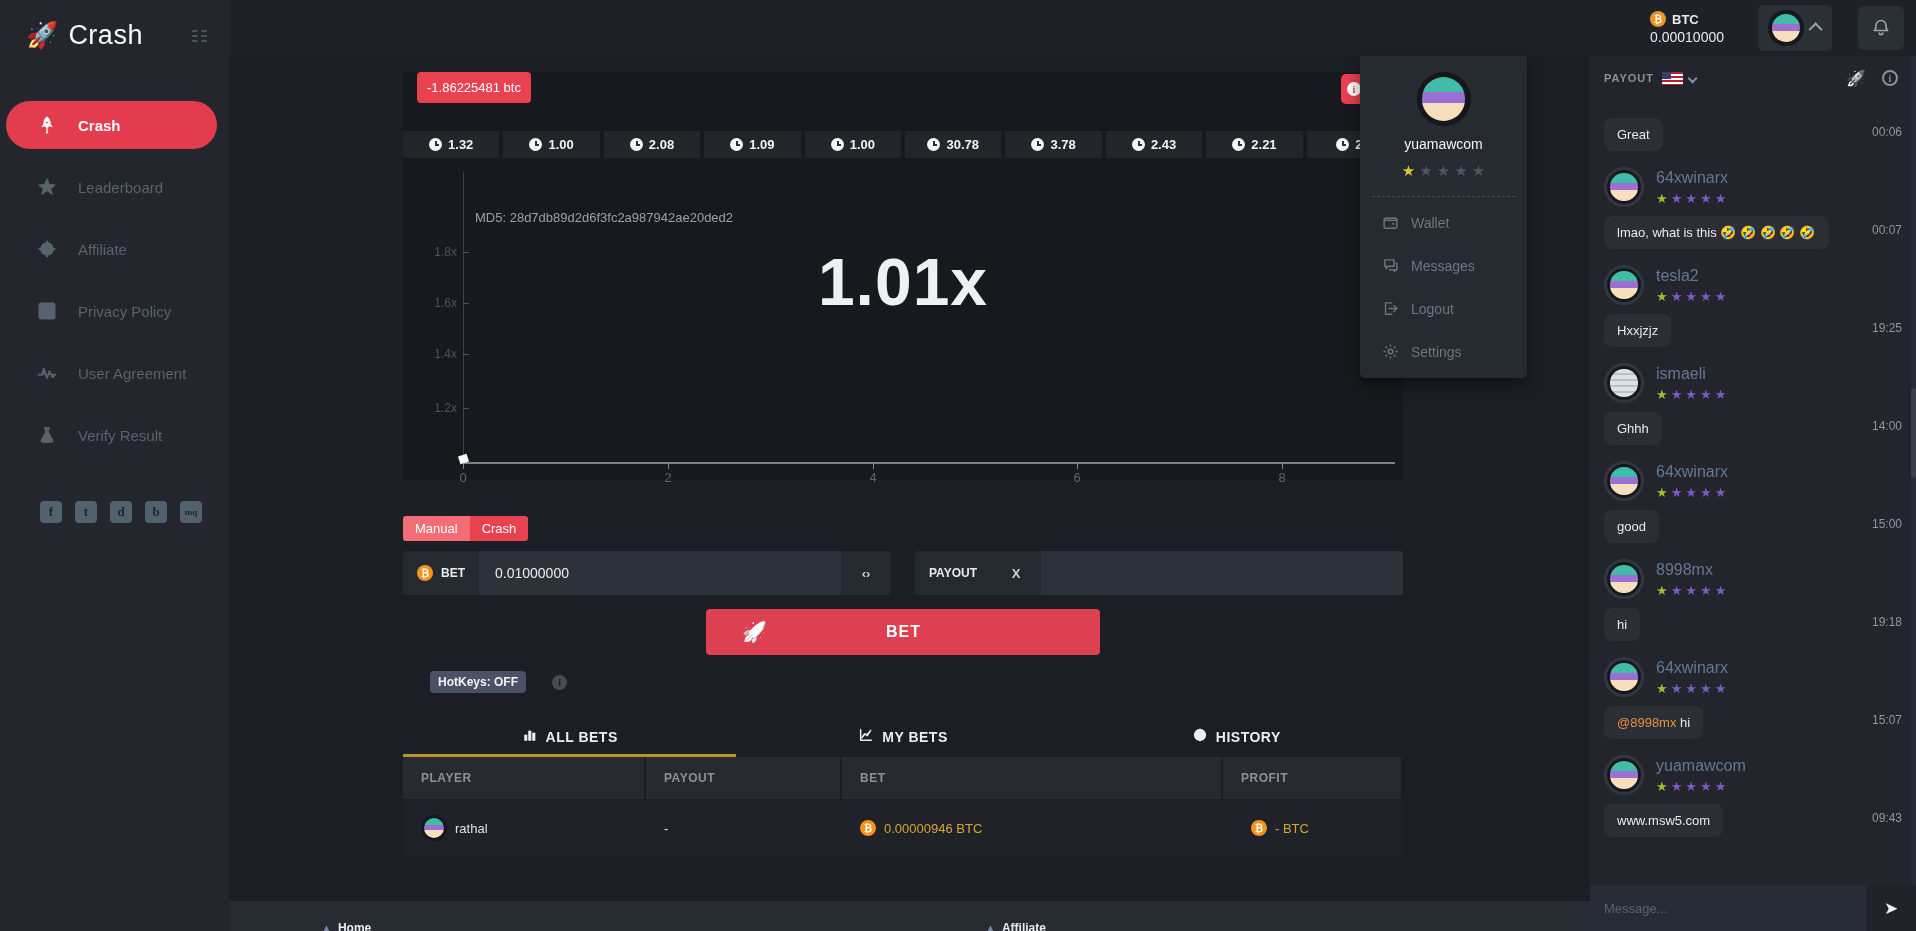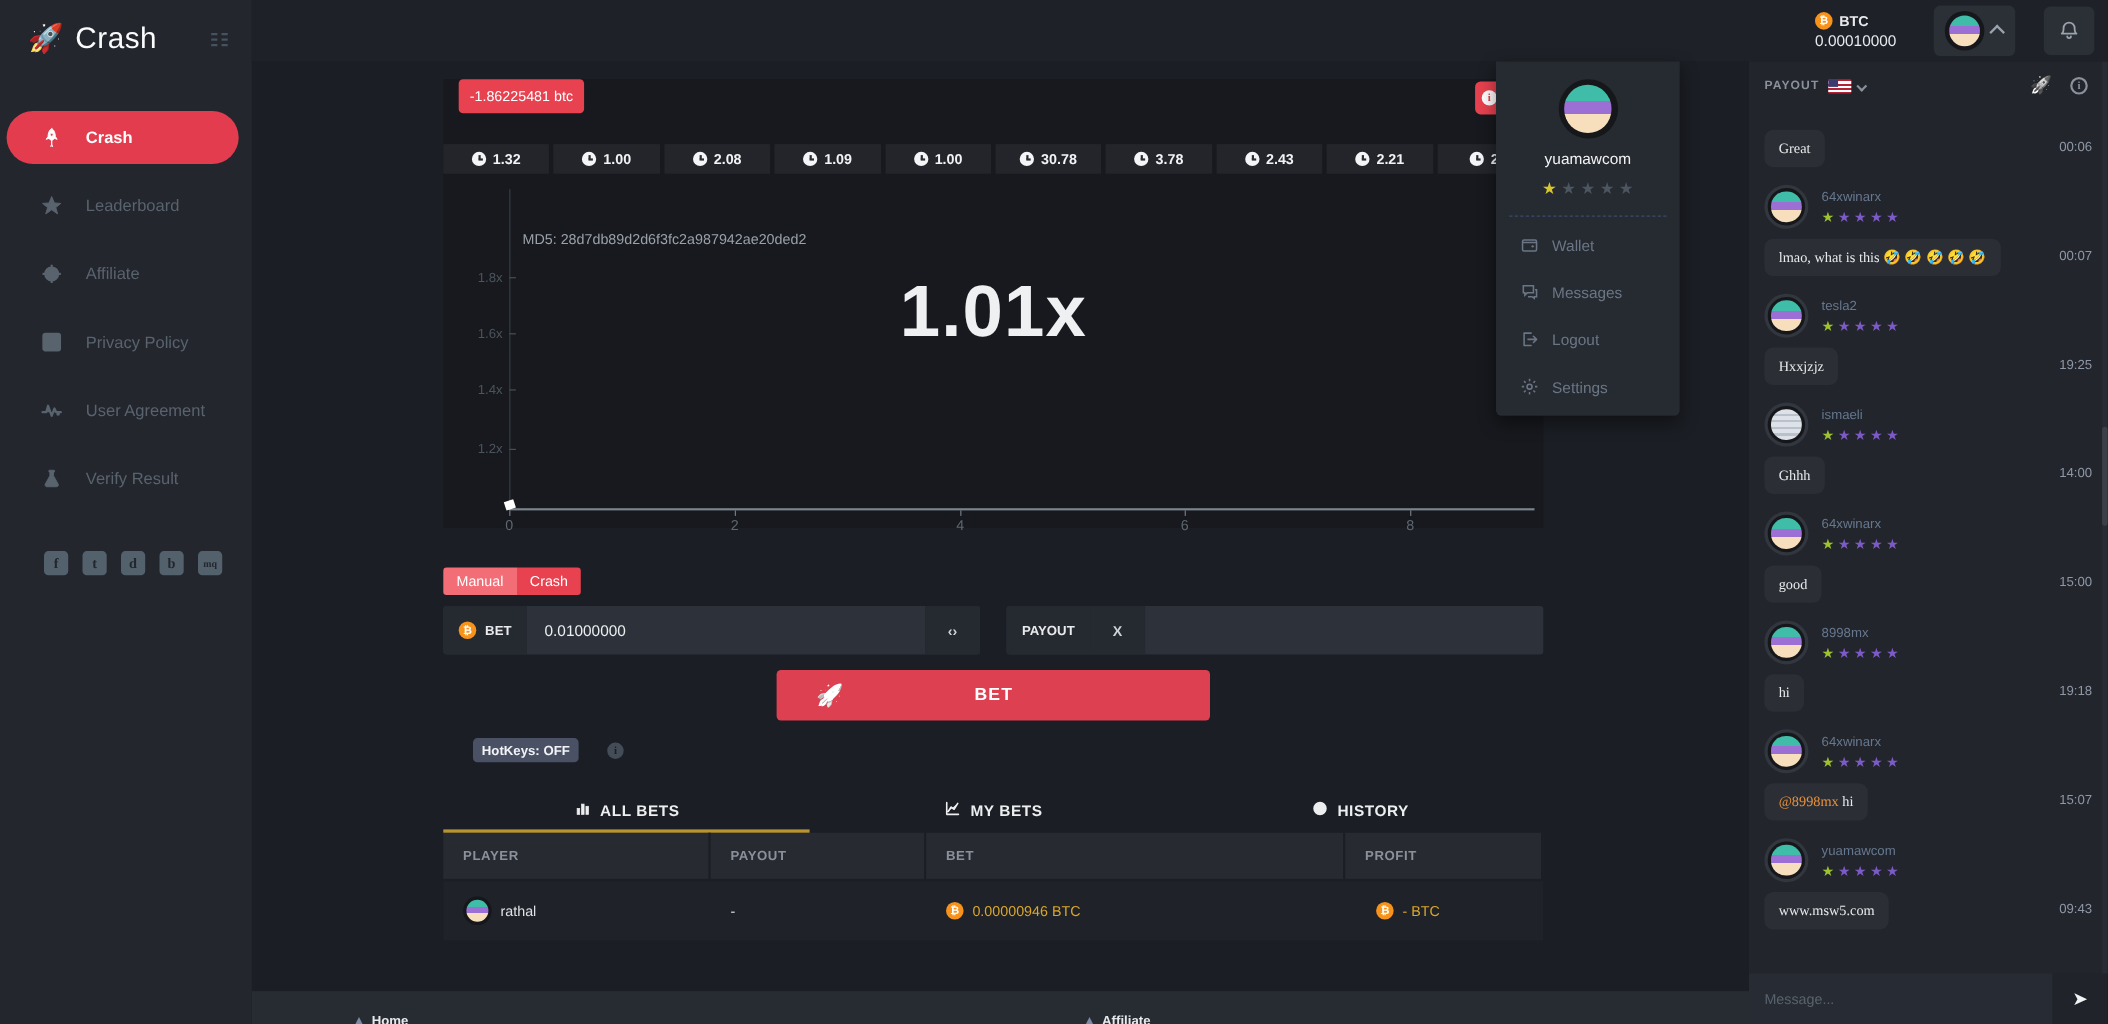--- a/index.html
+++ b/index.html
@@ -155,25 +155,25 @@
   .ch-chev { width:7px; height:7px; border-right:2px solid #8a919b; border-bottom:2px solid #8a919b;
     transform:rotate(45deg); margin-left:6px; }
   .ch-right { margin-left:auto; display:flex; align-items:center; gap:16px; }
   .ch-right .rocket-g { font-size:16px; filter:grayscale(1) brightness(1.1); cursor:pointer; }
   .ch-info { width:16px; height:16px; border-radius:50%; border:2px solid #8a919b; color:#8a919b;
     font-size:10px; font-weight:bold; display:flex; align-items:center; justify-content:center;
     cursor:pointer; font-family:"Liberation Serif", serif; }
   .msgs { padding:2px 14px 0; }
   .msg { position:relative; margin-top:16px; }
   .msg-hd { display:flex; align-items:center; gap:12px; }
-  .msg-meta .u-name { color:#66788f; font-size:12px; cursor:pointer; }
+  .msg-meta .u-name { color:#66788f; font-size:16px; cursor:pointer; }
   .msg-meta .stars { margin-top:4px; font-size:13px; gap:3px; }
   .star-g { color:#9dc42c; } .star-p { color:#7d5bc6; }
   .bubble { display:inline-block; background:#2b2e35; border-radius:8px; padding:9px 13px;
-    font-size:13px; color:#e8eaec; margin-top:9px; max-width:230px;font-family:Liberation Serif, serif; }
+    font-size:13px; color:#e8eaec; margin-top:9px; max-width:230px; }
   .msg.nohead .bubble { margin-top:0; }
   .mention { color:#e8923a; }
   .mtime { position:absolute; right:0; bottom:12px; font-size:12px; color:#8e97a5; }
   .chat-input { position:absolute; left:0; right:0; bottom:0; height:46px; display:flex; }
   .chat-field { flex:1; background:#272b33; border:none; outline:none; padding:0 14px; color:#cfd3d8;
     font-size:13px; font-family:"Liberation Sans", sans-serif; }
   .chat-field::placeholder { color:#5a636d; }
   .send-btn { width:50px; background:#20232a; border:none; color:#f2f3f5; font-size:17px; cursor:pointer;
     display:flex; align-items:center; justify-content:center; }
   .vscroll { position:absolute; right:0; top:56px; bottom:46px; width:5px; background:#272b33; }

